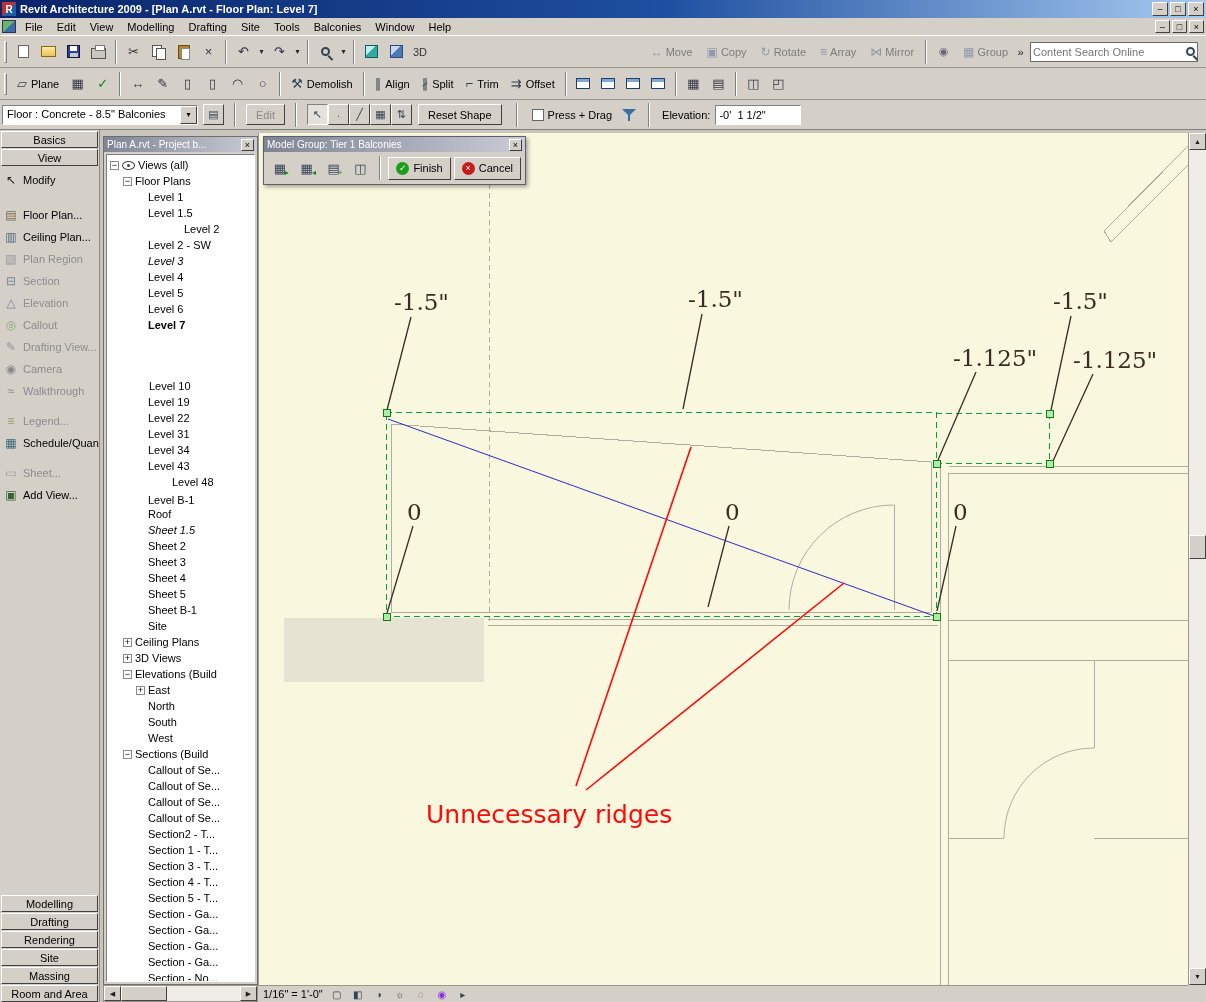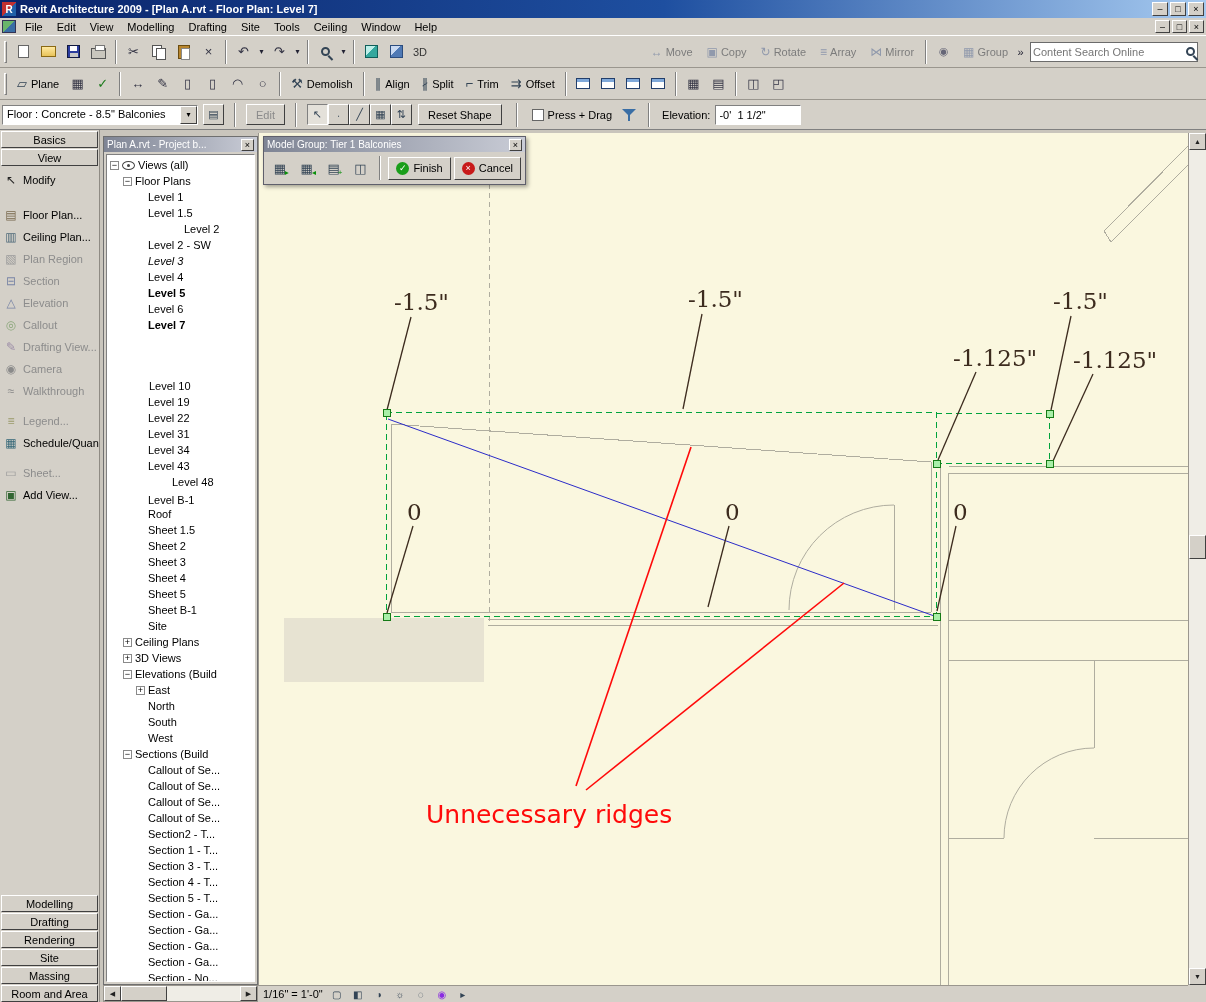--- a/index.html
+++ b/index.html
@@ -137,21 +137,21 @@
   <span class="mdiicon"></span>
   <span style="display:flex">
 
   <span class="menu-item">File</span>
       <span class="menu-item">Edit</span>
       <span class="menu-item">View</span>
       <span class="menu-item">Modelling</span>
       <span class="menu-item">Drafting</span>
       <span class="menu-item">Site</span>
       <span class="menu-item">Tools</span>
-      <span class="menu-item">Ceiling</span>
+      <span class="menu-item">Balconies</span>
       <span class="menu-item">Window</span>
       <span class="menu-item">Help</span>
     </span>
   <span class="wbtns">
     <span class="wbtn">–</span>
     <span class="wbtn">□</span>
     <span class="wbtn">×</span>
   </span>
 </div>
 
@@ -471,21 +471,21 @@
           <span class="tree-label">Level 2 - SW</span>
         </div>
         <div class="tree-row" style="padding-left: 29px; font-style: italic;">
           <span class="exp-sp"></span>
           <span class="tree-label">Level 3</span>
         </div>
         <div class="tree-row" style="padding-left: 29px;">
           <span class="exp-sp"></span>
           <span class="tree-label">Level 4</span>
         </div>
-        <div class="tree-row" style="padding-left: 29px; font-weight: bold;">
+        <div class="tree-row" style="padding-left: 29px;">
           <span class="exp-sp"></span>
           <span class="tree-label">Level 5</span>
         </div>
         <div class="tree-row" style="padding-left: 29px;">
           <span class="exp-sp"></span>
           <span class="tree-label">Level 6</span>
         </div>
         <div class="tree-row" style="padding-left: 29px;">
           <span class="exp-sp"></span>
           <span class="tree-label bold">Level 7</span>
@@ -519,21 +519,21 @@
           <span class="tree-label">Level 48</span>
         </div>
         <div class="tree-row" style="padding-left: 29px; align-items: flex-end;">
           <span class="exp-sp"></span>
           <span class="tree-label">Level B-1</span>
         </div>
         <div class="tree-row" style="padding-left: 29px;">
           <span class="exp-sp"></span>
           <span class="tree-label">Roof</span>
         </div>
-        <div class="tree-row" style="padding-left: 29px;">
+        <div class="tree-row" style="padding-left: 29px; font-style: italic;">
           <span class="exp-sp"></span>
           <span class="tree-label">Sheet 1.5</span>
         </div>
         <div class="tree-row" style="padding-left: 29px; text-align: center;">
           <span class="exp-sp"></span>
           <span class="tree-label">Sheet 2</span>
         </div>
         <div class="tree-row" style="padding-left: 29px;">
           <span class="exp-sp"></span>
           <span class="tree-label">Sheet 3</span>

